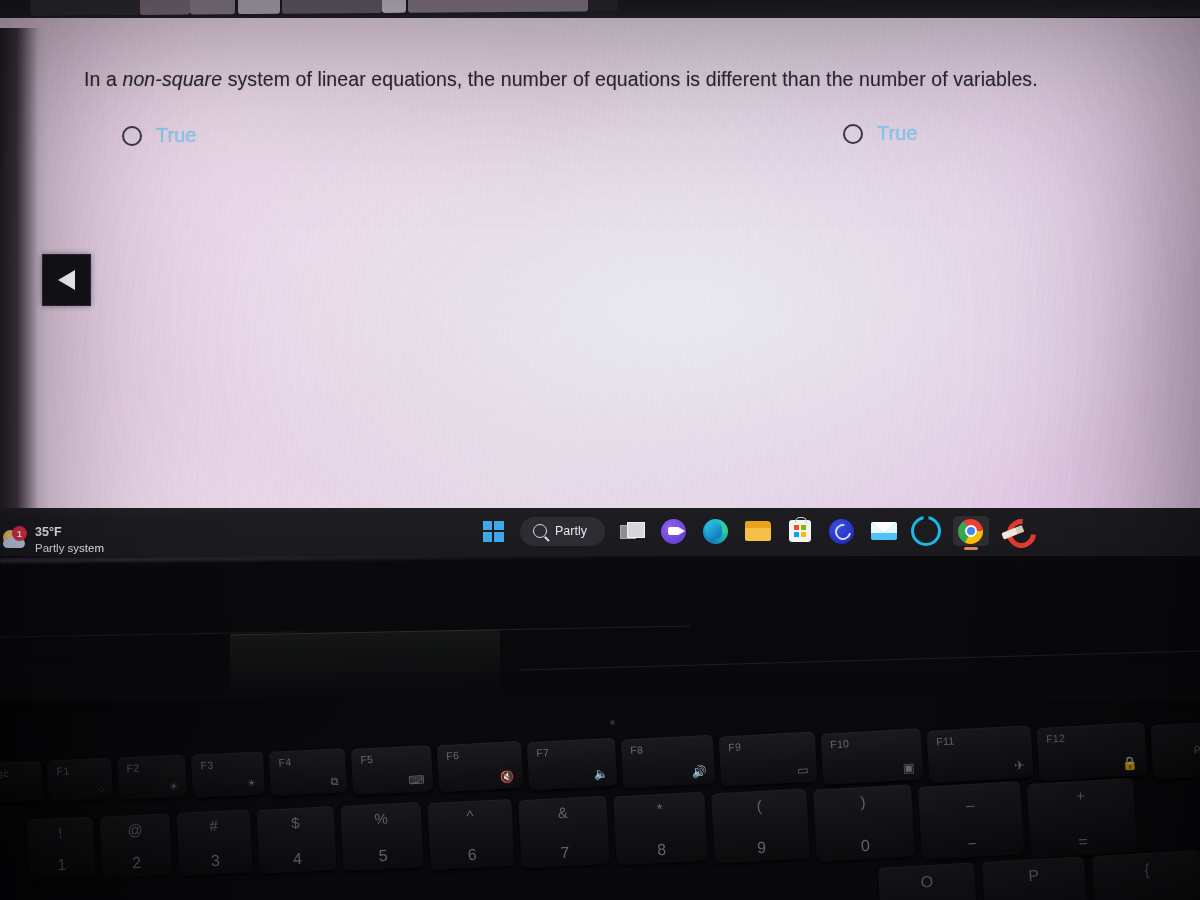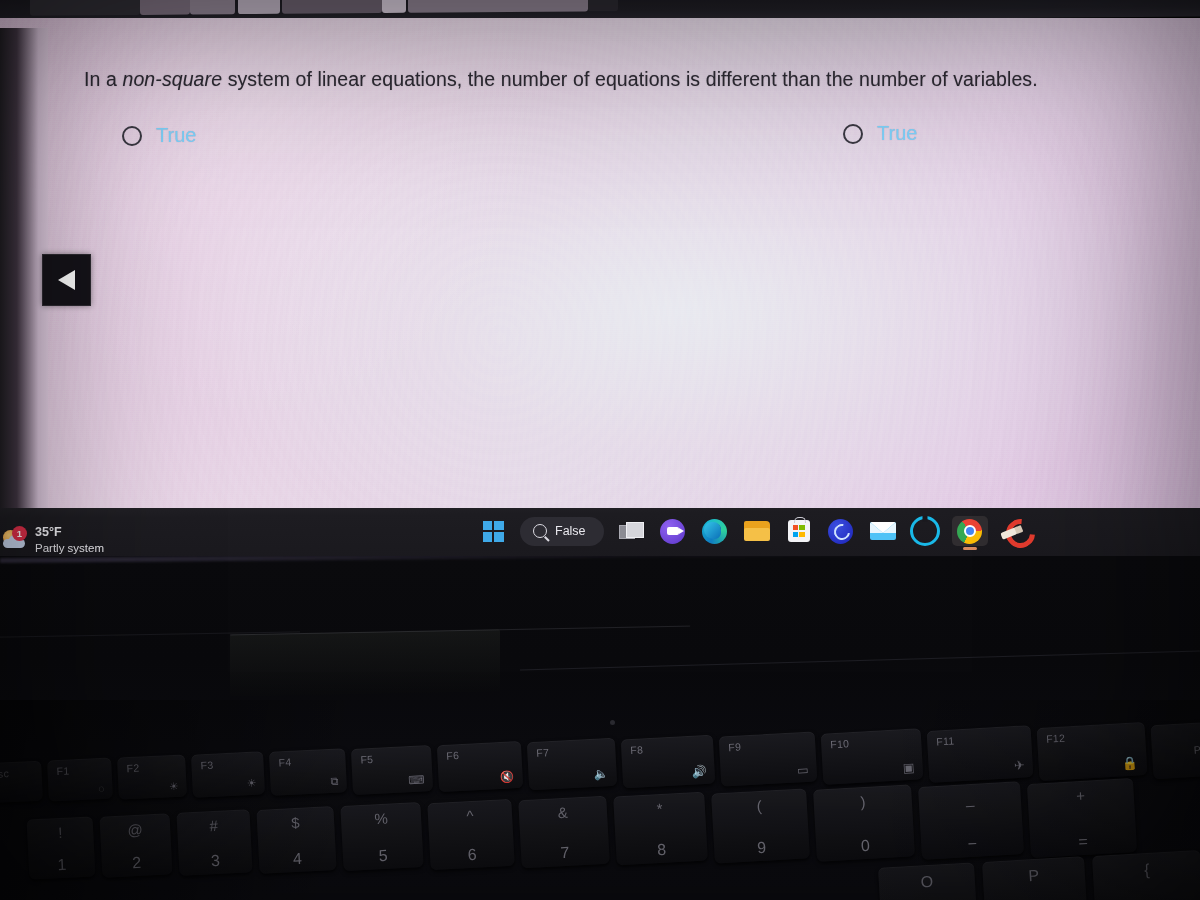--- a/index.html
+++ b/index.html
@@ -238,21 +238,21 @@
         <div class="win-logo">
             <i></i>
             <i></i>
             <i></i>
             <i></i>
           </div>
       </div>
 
       <div class="search-pill">
         <div class="mag"></div>
-        <span>False</span>
+        <span>Partly</span>
       </div>
 
       <div class="tb-ico">
         <div class="taskview">
             <div class="a"></div>
             <div class="b"></div>
           </div>
       </div>
 
       <div class="tb-ico">

